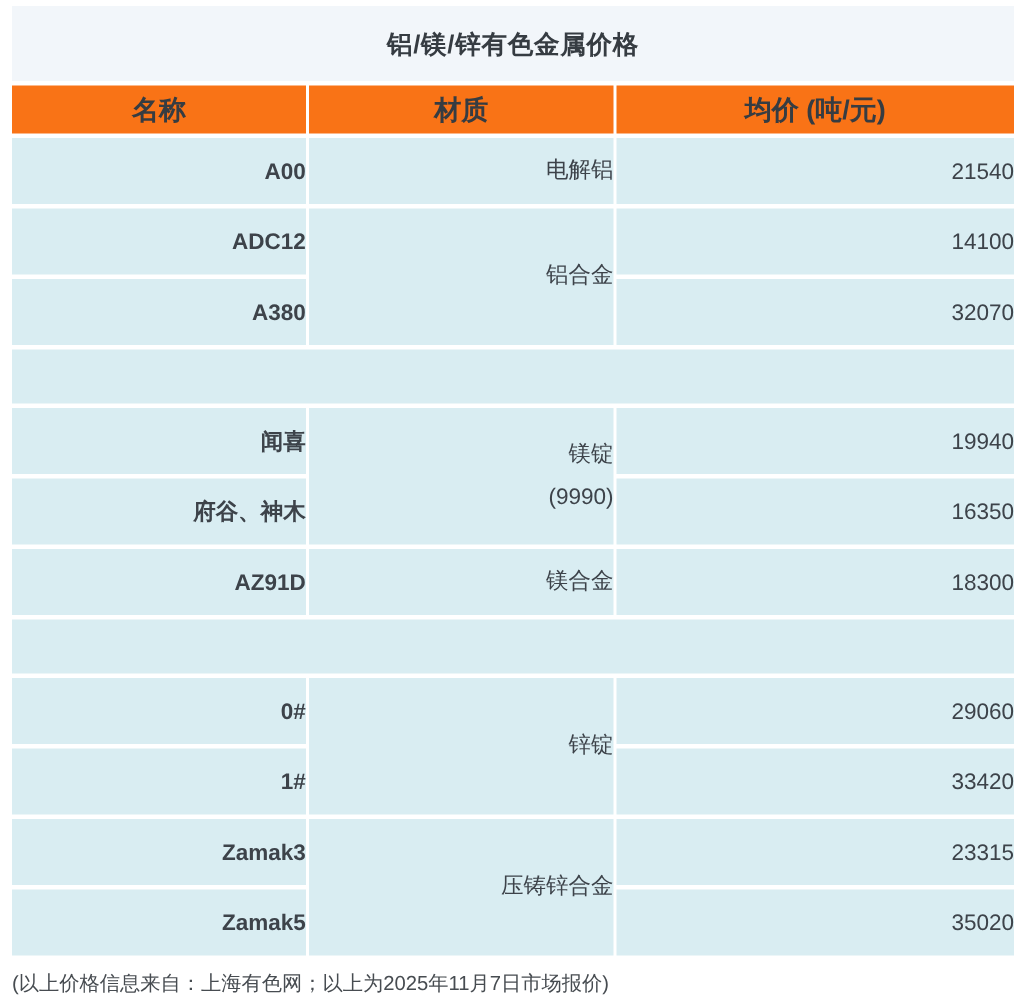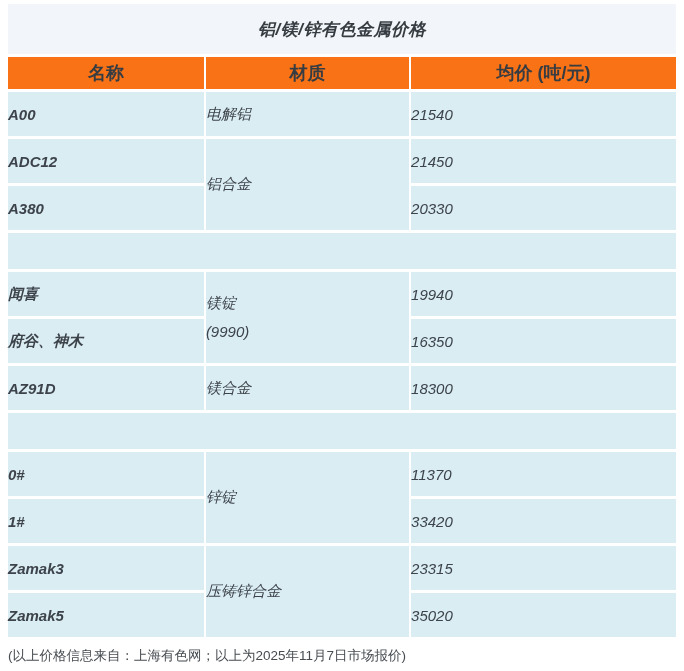--- a/index.html
+++ b/index.html
@@ -21,21 +21,20 @@
     margin: 0 2px;
     height: 50px;
     background: #f2f6fa;
     display: flex;
     align-items: center;
     justify-content: center;
     font-size: 17px;
     font-weight: bold;
     color: #363c42;
     letter-spacing: 0.5px;
-    font-style: italic;
   }
   table.prices {
     width: 100%;
     border-collapse: separate;
     border-spacing: 2px 3px;
     table-layout: fixed;
   }
   table.prices th {
     height: 32px;
     background: #f97316;
@@ -44,24 +43,23 @@
     color: #363c42;
     text-align: center;
     vertical-align: middle;
     padding: 0;
   }
   table.prices td {
     height: 44px;
     background: #d9edf2;
     font-size: 15px;
     color: #3d434a;
-    text-align: left;
+    text-align: right;
     vertical-align: middle;
     padding: 0;
-    font-style: italic;
   }
   td.name-cell { font-weight: bold; color: #343a40; }
   td.material-cell { white-space: pre-line; line-height: 1.9; }
   td.price-cell { font-size: 15.5px; color: #42484e; }
   tr.spacer-row td {
     height: 36px;
     background: #d9edf2;
   }
   .footer-note {
     padding: 7px 2px 0 2px;
@@ -92,25 +90,25 @@
     <tbody>
 
       <tr>
         <td class="name-cell">A00</td>
         <td class="material-cell">电解铝</td>
         <td class="price-cell">21540</td>
       </tr>
       <tr>
         <td class="name-cell">ADC12</td>
         <td class="material-cell" rowspan="2">铝合金</td>
-        <td class="price-cell">21450</td>
+        <td class="price-cell">14100</td>
       </tr>
       <tr>
         <td class="name-cell">A380</td>
-        <td class="price-cell">20330</td>
+        <td class="price-cell">32070</td>
       </tr>
 
       <tr class="spacer-row">
         <td colspan="3"></td>
       </tr>
 
       <tr>
         <td class="name-cell">闻喜</td>
         <td class="material-cell" rowspan="2">镁锭
 (9990)</td>
@@ -126,21 +124,21 @@
         <td class="price-cell">18300</td>
       </tr>
 
       <tr class="spacer-row">
         <td colspan="3"></td>
       </tr>
 
       <tr>
         <td class="name-cell">0#</td>
         <td class="material-cell" rowspan="2">锌锭</td>
-        <td class="price-cell">11370</td>
+        <td class="price-cell">29060</td>
       </tr>
       <tr>
         <td class="name-cell">1#</td>
         <td class="price-cell">33420</td>
       </tr>
       <tr>
         <td class="name-cell">Zamak3</td>
         <td class="material-cell" rowspan="2">压铸锌合金</td>
         <td class="price-cell">23315</td>
       </tr>

